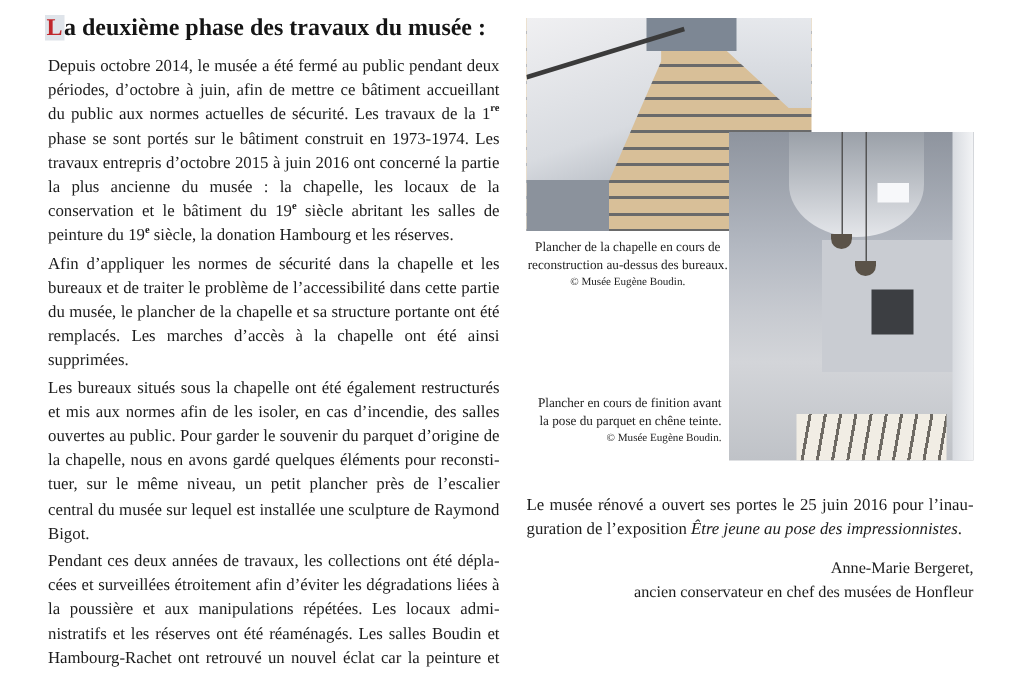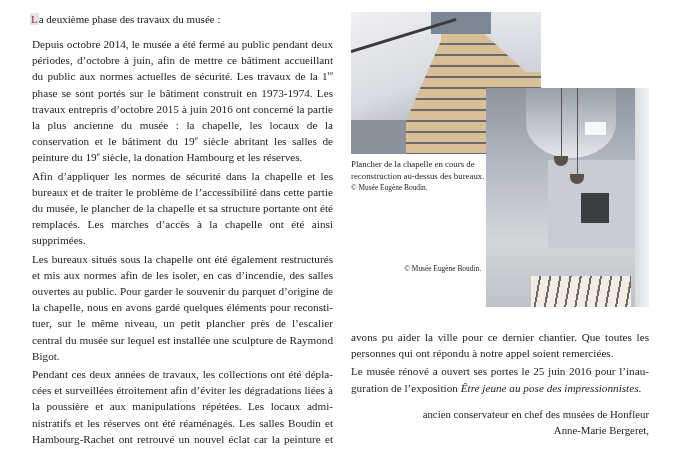--- a/index.html
+++ b/index.html
@@ -1,24 +1,24 @@
 <!DOCTYPE html>
 <html><head>
 <meta charset="utf-8">
 <style>
   html, body { margin: 0; padding: 0; }
   body {
     width: 681px; height: 449px; background: #ffffff; position: relative; overflow: hidden;
     font-family: "Liberation Serif", "DejaVu Serif", serif; color: #1c1c1c;
   }
   .col-left { position: absolute; left: 32px; top: 11px; width: 301px; }
-  .title { font-weight: normal; font-size: 11px; line-height: 16px; margin: 0 0 9px 0; color: #151515; }
+  .title { font-weight: bold; font-size: 16px; line-height: 16px; margin: 0 0 9px 0; color: #151515; }
   .dropcap { background: #dfe4ea; color: #c0282d; padding: 0 1px; margin-left: -2px; }
   p { margin: 0 0 2px 0; font-size: 11.2px; line-height: 16.2px; text-align: justify; hyphens: manual; }
-  sup { font-size: 7px; line-height: 0; vertical-align: super; }
+  sup { font-size: 7px; line-height: 0; vertical-align: super; font-weight: bold; }
   .col-right-text { position: absolute; left: 351px; top: 329px; width: 298px; }
   .sign { text-align: right; font-size: 10.8px; line-height: 16px; margin-top: 10px; }
   .photo { position: absolute; overflow: hidden; }
   .photo1 { left: 351px; top: 12px; width: 190px; height: 142px;
     background:
       linear-gradient(180deg, rgba(255,255,255,0) 0%, rgba(0,0,0,0) 100%),
       repeating-linear-gradient(180deg, #d8bf98 0px, #d8bf98 9px, #6a6a6a 9px, #6a6a6a 11px);
   }
   .photo1 .wall-l { position: absolute; left: 0; top: 0; width: 90px; height: 142px;
     background: linear-gradient(160deg, #f0f0f2 0%, #d8dbe0 55%, #9ca3ad 100%);
@@ -35,21 +35,21 @@
   .photo2 .window { position: absolute; left: 99px; top: 34px; width: 21px; height: 13px; background: #f7f8fa; }
   .photo2 .backwall { position: absolute; left: 62px; top: 72px; width: 90px; height: 88px; background: #c9ccd2; }
   .photo2 .door { position: absolute; left: 95px; top: 105px; width: 28px; height: 30px; background: #3c3e42; }
   .photo2 .lamp { position: absolute; width: 14px; height: 10px; border-radius: 0 0 7px 7px; background: #5a5248; }
   .photo2 .wire { position: absolute; width: 1px; background: #555; }
   .photo2 .planks { position: absolute; left: 45px; top: 188px; width: 100px; height: 31px;
     background: repeating-linear-gradient(100deg, #f1ede4 0px, #f1ede4 8px, #6e6a63 8px, #6e6a63 10px); }
   .photo2 .rightwall { position: absolute; right: 0; top: 0; width: 14px; height: 219px; background: linear-gradient(90deg, #d8dbe0, #f3f4f6); }
   .caption { position: absolute; font-size: 8.8px; line-height: 11.5px; color: #222; }
   .caption .credit { font-size: 7.4px; line-height: 11px; }
-  .cap1 { left: 351px; top: 159px; width: 135px; }
+  .cap1 { left: 351px; top: 159px; width: 135px; text-align: center; }
   .cap2 { left: 355px; top: 263px; width: 126px; text-align: right; }
 </style>
 </head>
 <body>
 
 <div class="col-left">
   <h1 class="title">
     <span class="dropcap">L</span><span>a deuxième phase des travaux du musée :</span><br>
   </h1>
   <p><span>Depuis octobre 2014, le musée a été fermé au public pendant deux périodes, d’octobre à juin, afin de mettre ce bâtiment accueillant du public aux normes actuelles de sécurité. Les travaux de la 1</span><sup>re</sup><span> phase se sont portés sur le bâtiment construit en 1973-1974. Les travaux entrepris d’octobre 2015 à juin 2016 ont concerné la partie la plus ancienne du musée : la chapelle, les locaux de la conservation et le bâtiment du 19</span><sup>e</sup><span> siècle abritant les salles de peinture du 19</span><sup>e</sup><span> siècle, la donation Hambourg et les réserves.</span></p>
@@ -78,23 +78,23 @@
   <div class="planks"></div>
   <div class="rightwall"></div>
 </div>
 
 <div class="caption cap1">
   <div>Plancher de la chapelle en cours de reconstruction au-dessus des bureaux.</div>
   <div class="credit">© Musée Eugène Boudin.</div>
 </div>
 
 <div class="caption cap2">
+  <div>Plancher en cours de finition avant la pose du parquet en chêne teinte.</div>
   <div class="credit">© Musée Eugène Boudin.</div>
 </div>
 
 <div class="col-right-text">
-  <p>avons pu aider la ville pour ce dernier chantier. Que toutes les personnes qui ont répondu à notre appel soient remerciées.</p>
   <p><span>Le musée rénové a ouvert ses portes le 25 juin 2016 pour l’inau­guration de l’exposition </span><i>Être jeune au pose des impressionnistes</i><span>.</span></p>
   <div class="sign">
+    <div>Anne-Marie Bergeret,</div>
     <div>ancien conservateur en chef des musées de Honfleur</div>
-    <div>Anne-Marie Bergeret,</div>
   </div>
 </div>
 
 </body></html>

